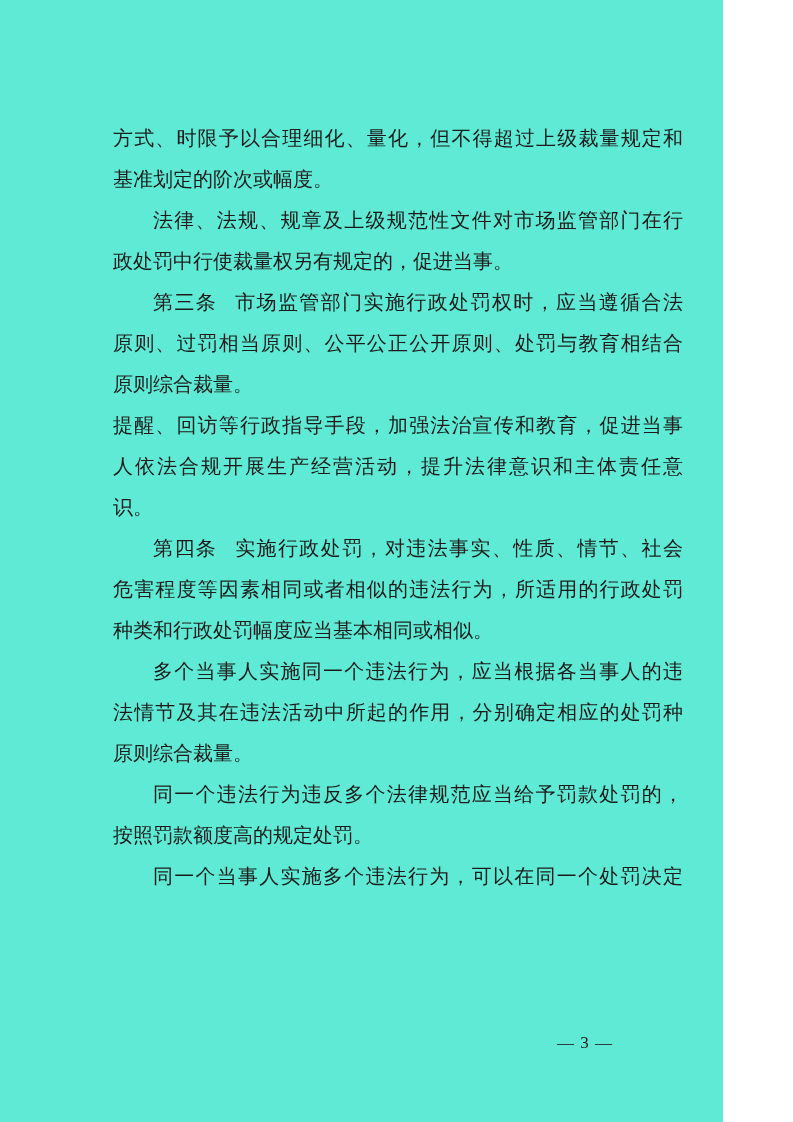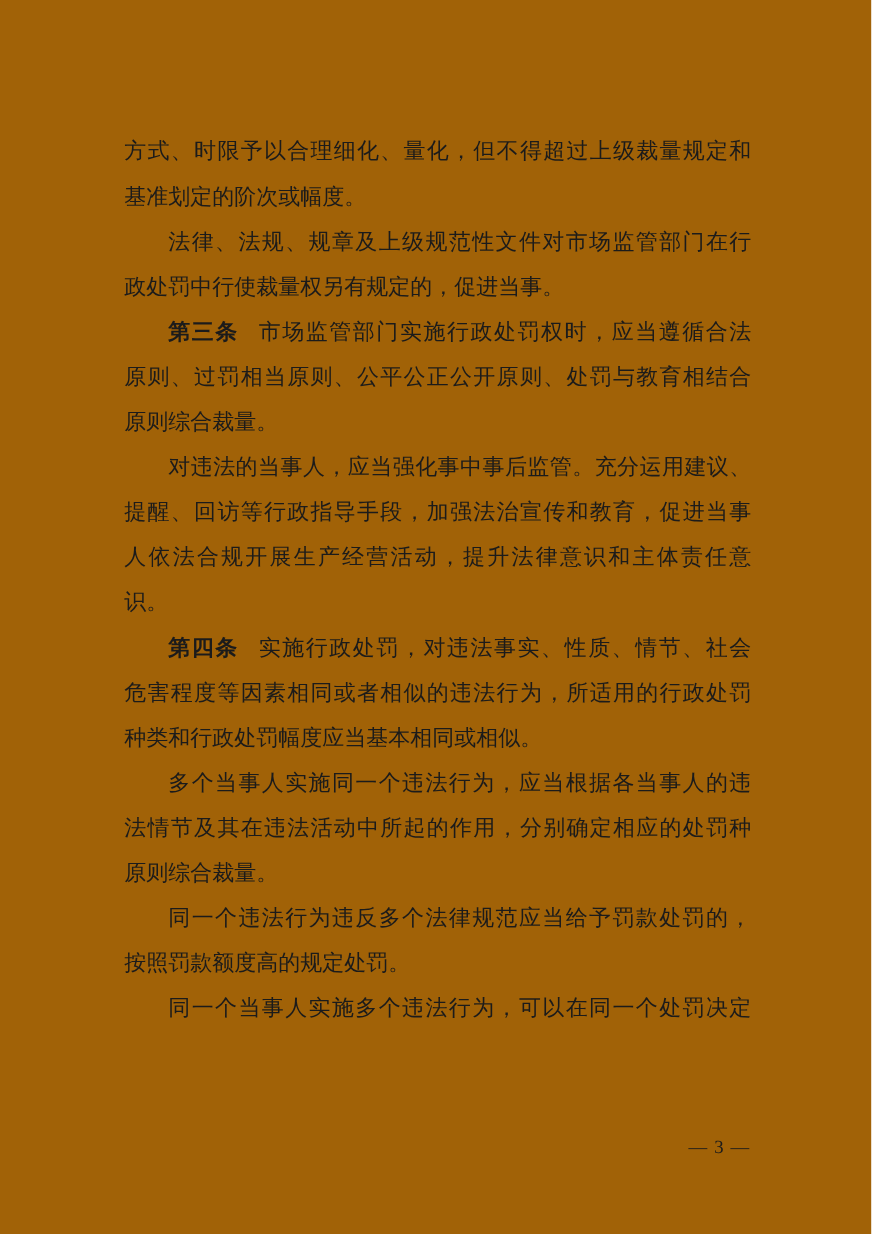--- a/index.html
+++ b/index.html
@@ -2,23 +2,23 @@
 <html><head>
 <meta charset="utf-8">
 <style>
   html, body {
     margin: 0;
     padding: 0;
     background: #ffffff;
   }
   .page {
     position: relative;
-    width: 792px;
+    width: 723px;
     height: 1122px;
-    background: #a16207;
+    background: #5eead4;
     overflow: hidden;
     font-family: "Liberation Serif", "DejaVu Serif", serif;
     color: #1b1b1b;
   }
   .content {
     position: absolute;
     left: 113px;
     top: 118px;
     width: 570px;
   }
@@ -34,21 +34,21 @@
     text-align-last: justify;
   }
   .line.end {
     text-align: left;
     text-align-last: left;
   }
   .line.indent {
     padding-left: 40px;
   }
   .lead {
-    font-weight: 700;
+    font-weight: 400;
     margin-right: 18px;
   }
   .footer {
     position: absolute;
     top: 1033px;
     right: 110px;
     font-size: 17px;
     color: #1b1b1b;
     letter-spacing: 1px;
   }
@@ -64,21 +64,20 @@
 
     <div class="line full indent">法律、法规、规章及上级规范性文件对市场监管部门在行</div>
     <div class="line end">政处罚中行使裁量权另有规定的，促进当事。</div>
 
     <div class="line full indent">
       <span class="lead">第三条</span><span>市场监管部门实施行政处罚权时，应当遵循合法</span>
     </div>
     <div class="line full">原则、过罚相当原则、公平公正公开原则、处罚与教育相结合</div>
     <div class="line end">原则综合裁量。</div>
 
-    <div class="line full indent">对违法的当事人，应当强化事中事后监管。充分运用建议、</div>
     <div class="line full">提醒、回访等行政指导手段，加强法治宣传和教育，促进当事</div>
     <div class="line full">人依法合规开展生产经营活动，提升法律意识和主体责任意</div>
     <div class="line end">识。</div>
 
     <div class="line full indent">
       <span class="lead">第四条</span><span>实施行政处罚，对违法事实、性质、情节、社会</span>
     </div>
     <div class="line full">危害程度等因素相同或者相似的违法行为，所适用的行政处罚</div>
     <div class="line end">种类和行政处罚幅度应当基本相同或相似。</div>
 

